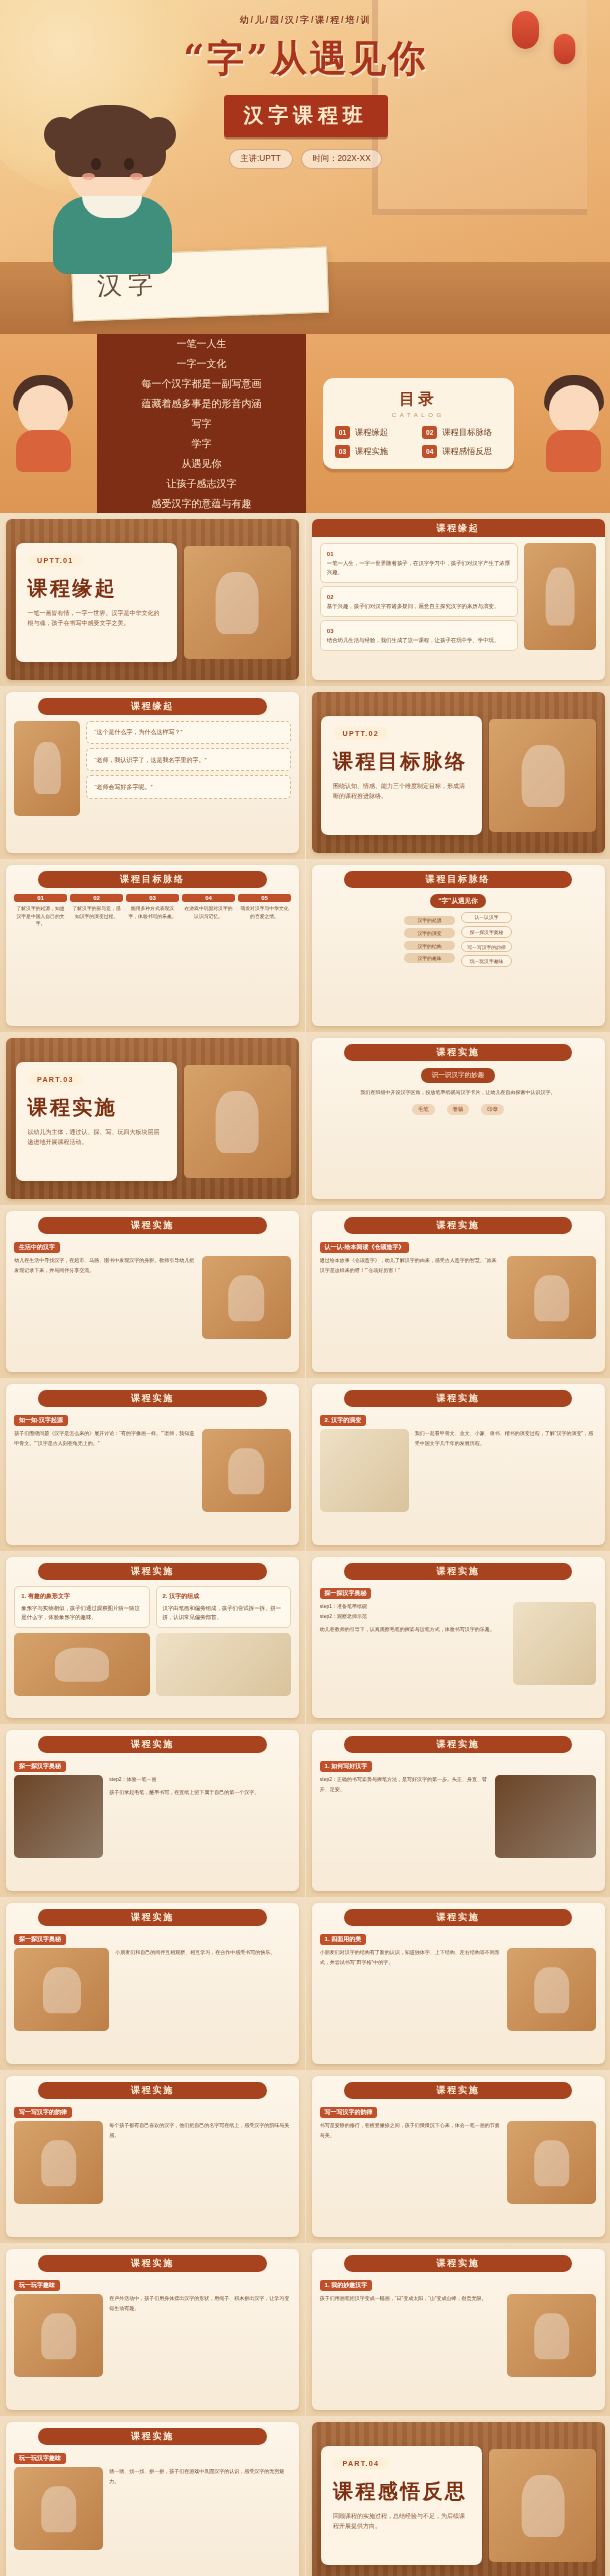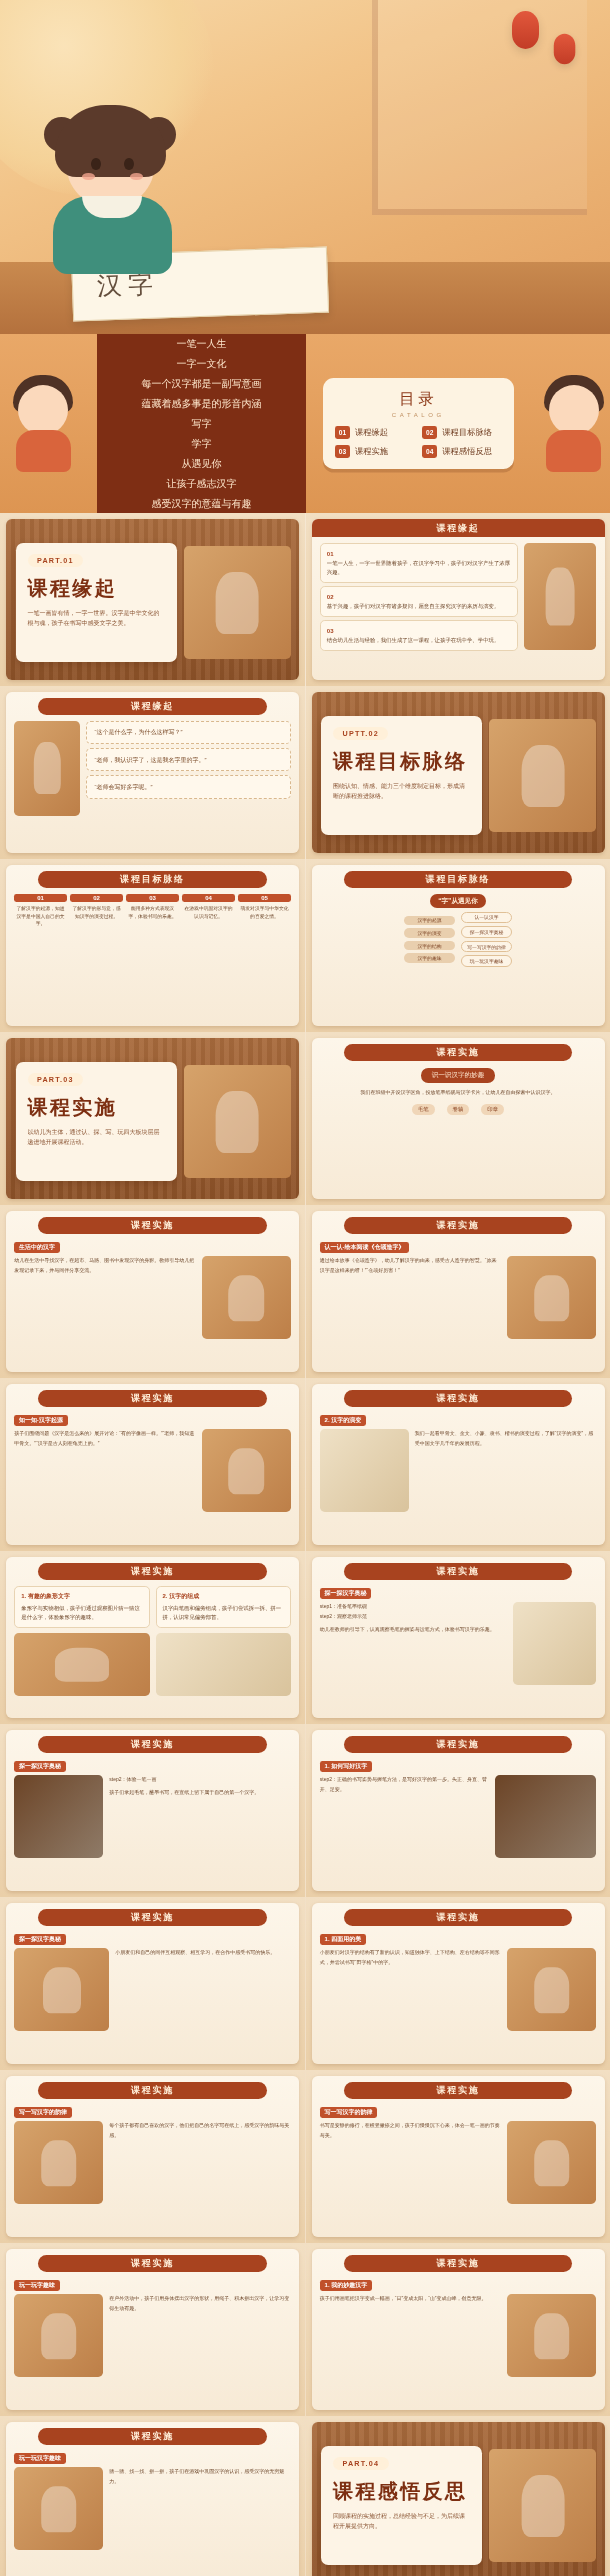--- a/index.html
+++ b/index.html
@@ -104,21 +104,21 @@
   }
   .toc .bubble-left{
     width:215px; background:#7e2e14; color:#ffe8cd; border-radius:10.7px;
     padding:13px 15.5px; font-size:10px; line-height:2.0; text-align:center;
     box-shadow:0 3.6px 0 rgba(90,30,12,.4);
   }
   .toc .cat-card{
     width:197px; background:#fdf3e2; border-radius:10.7px; padding:10.7px 12px;
     box-shadow:0 3.6px 0 rgba(150,90,45,.35);
   }
-  .toc .cat-title{ text-align:center; font-size:15.5px; font-weight:normal; color:#8e3b1b; letter-spacing:3.6px;}
+  .toc .cat-title{ text-align:center; font-size:15.5px; font-weight:bold; color:#8e3b1b; letter-spacing:3.6px;}
   .toc .cat-en{ text-align:center; font-size:6px; letter-spacing:3.6px; color:#c09062; margin:2.4px 0 8.3px;}
   .toc-grid{ display:grid; grid-template-columns:1fr 1fr; gap:6px 7.2px;}
   .toc-item{ display:flex; align-items:center; gap:4.8px; font-size:8.3px; color:#6e3a1e;}
   .toc-num{
     width:15.5px;height:13px;border-radius:2.4px;background:#c0502a;color:#fff;
     font-size:6.6px;display:flex;align-items:center;justify-content:center;font-weight:bold;
   }
   .toc .kid{ width:83px;height:101px;position:relative;}
   .toc .kid .h{position:absolute;left:18px;top:12px;width:50px;height:50px;border-radius:50%;background:#fbd9bc;}
   .toc .kid .hr{position:absolute;left:13px;top:2.4px;width:60px;height:38px;border-radius:32px 32px 12px 12px;background:#4f3225;}
@@ -226,20 +226,29 @@
 <body>
 
 <div class="page">
 
   <div class="hero">
     <div class="sun"></div>
     <div class="window"></div>
     <div class="lantern l1"></div>
     <div class="lantern l2"></div>
 
+    <div class="hero-center">
+      <div class="kicker">幼/儿/园/汉/字/课/程/培/训</div>
+      <div class="hero-title">“字”从遇见你</div>
+      <div class="hero-sub">汉字课程班</div>
+      <div class="hero-meta">
+        <span>主讲:UPTT</span>
+        <span>时间：202X-XX</span>
+      </div>
+    </div>
 
     <div class="desk"></div>
     <div class="paper">
       <div class="ink">汉字</div>
     </div>
 
     <div class="girl">
       <div class="bun1"></div>
         <div class="bun2"></div>
       <div class="head"></div>
@@ -295,21 +304,21 @@
         <div class="h"></div>
         <div class="b"></div>
     </div>
   </div>
 
   <div class="grid">
 
     <div class="slide bg-shelf">
       <div class="slide-inner">
         <div class="part-card">
-          <div class="part-badge">PART.01</div>
+          <div class="part-badge">UPTT.01</div>
           <div class="part-title">课程缘起</div>
           <div class="part-desc">一笔一画皆有情，一字一世界。汉字是中华文化的根与魂，孩子在书写中感受文字之美。</div>
         </div>
         <div class="ph kid" style="position:absolute;right:8.3px;top:27.4px;width:107px;height:113px;"></div>
       </div>
     </div>
 
     <div class="slide">
       <div class="slide-inner">
         <div class="sl-head">课程缘起</div>

